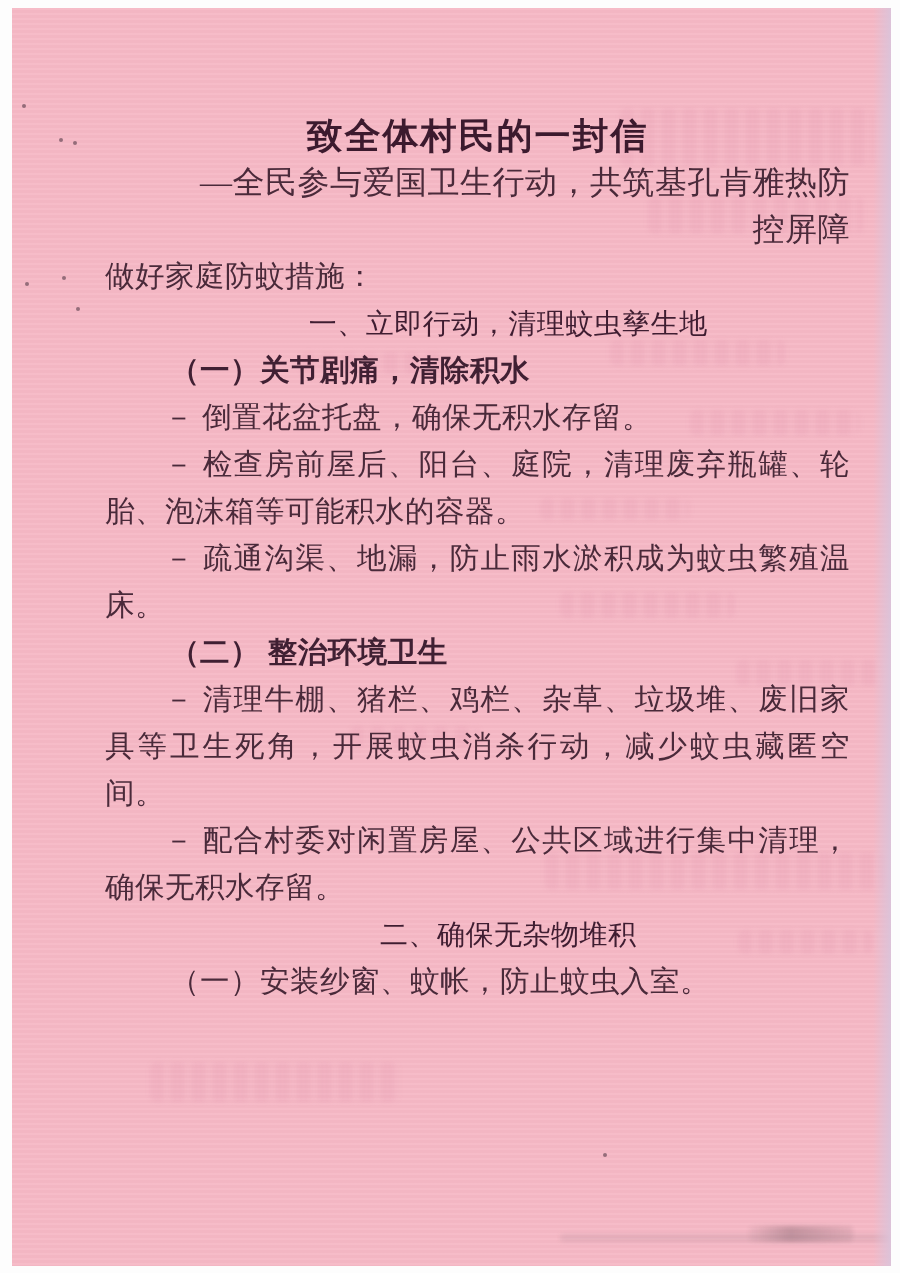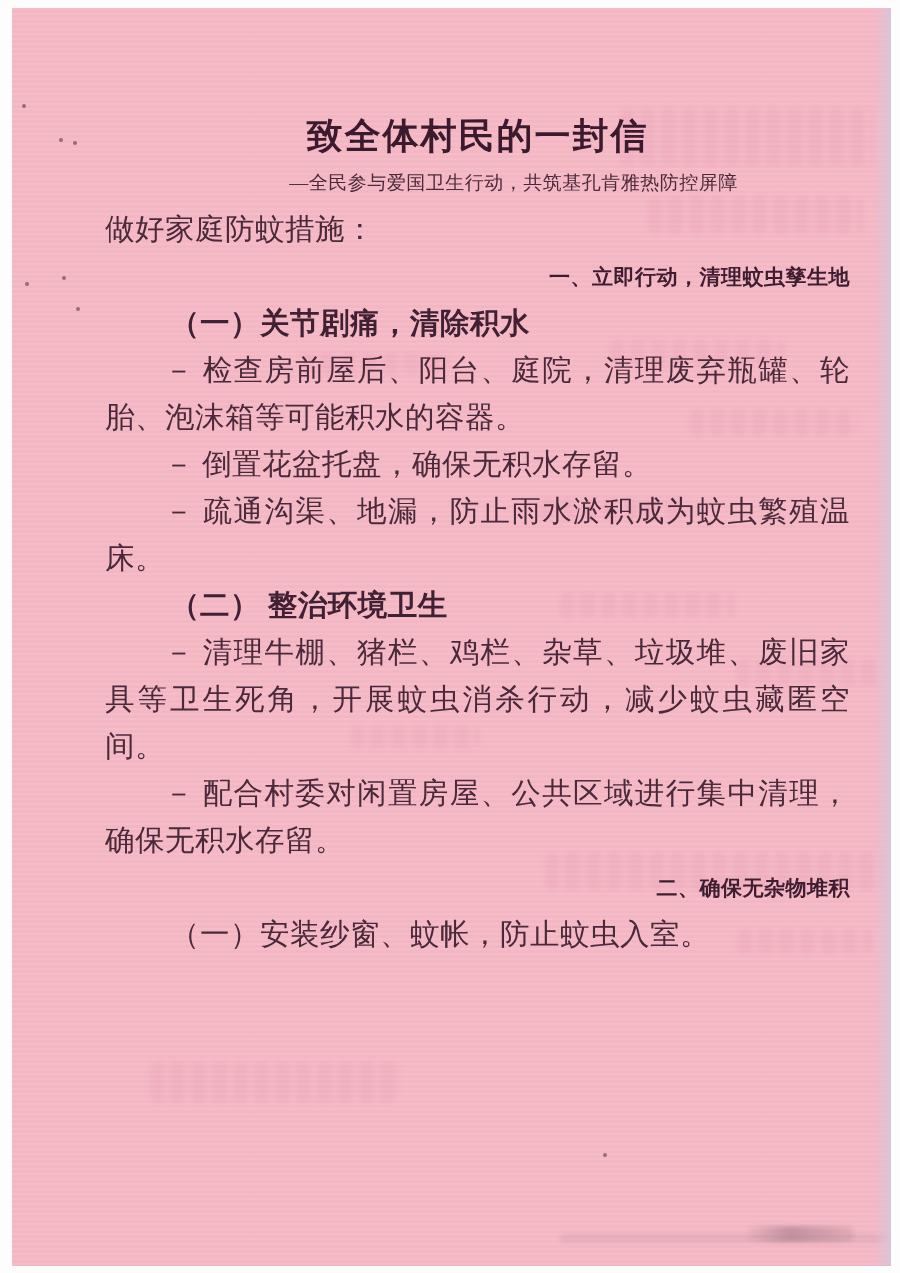--- a/index.html
+++ b/index.html
@@ -55,38 +55,38 @@
     font-weight: bold;
     font-size: 36px;
     line-height: 47px;
     letter-spacing: 2px;
     text-align: center;
     color: #3c1a2e;
   }
   .subtitle {
     margin: 24px 0 0 0;
     padding-left: 72px;
-    font-size: 19px;
+    font-size: 32px;
     line-height: 47px;
-    text-align: center;
+    text-align: right;
     color: #4a2a3a;
   }
   .content p, .content h2, .content h3 {
     margin: 0;
   }
   .salutation { text-indent: 0; }
   .par { text-indent: 2em; }
   .sec-heading {
     font-family: "Liberation Sans", "DejaVu Sans", sans-serif;
-    font-weight: bold;
-    font-size: 21px;
+    font-weight: normal;
+    font-size: 28px;
     line-height: 47px;
     text-indent: 2.2em;
     color: #3f1d31;
-    text-align: right;
+    text-align: center;
   }
   .sub-heading {
     font-weight: bold;
     font-size: 29.5px;
     line-height: 47px;
     text-indent: 2.2em;
     color: #402033;
     text-align: left;
   }
   .plain-line { text-indent: 2.2em; text-align: left; }
@@ -162,22 +162,22 @@
 
       <p class="subtitle">—全民参与爱国卫生行动，共筑基孔肯雅热防控屏障</p>
 
       <p class="salutation">做好家庭防蚊措施：</p>
 
 
       <h2 class="sec-heading">一、立即行动，清理蚊虫孳生地</h2>
 
       <h3 class="sub-heading">（一）关节剧痛，清除积水</h3>
 
+      <p class="par">－ 倒置花盆托盘，确保无积水存留。</p>
       <p class="par">－ 检查房前屋后、阳台、庭院，清理废弃瓶罐、轮胎、泡沫箱等可能积水的容器。</p>
-      <p class="par">－ 倒置花盆托盘，确保无积水存留。</p>
       <p class="par">－ 疏通沟渠、地漏，防止雨水淤积成为蚊虫繁殖温床。</p>
 
       <h3 class="sub-heading">（二） 整治环境卫生</h3>
 
       <p class="par">－ 清理牛棚、猪栏、鸡栏、杂草、垃圾堆、废旧家具等卫生死角，开展蚊虫消杀行动，减少蚊虫藏匿空间。</p>
       <p class="par">－ 配合村委对闲置房屋、公共区域进行集中清理，确保无积水存留。</p>
 
       <h2 class="sec-heading">二、确保无杂物堆积</h2>
 
       <p class="plain-line">（一）安装纱窗、蚊帐，防止蚊虫入室。</p>

